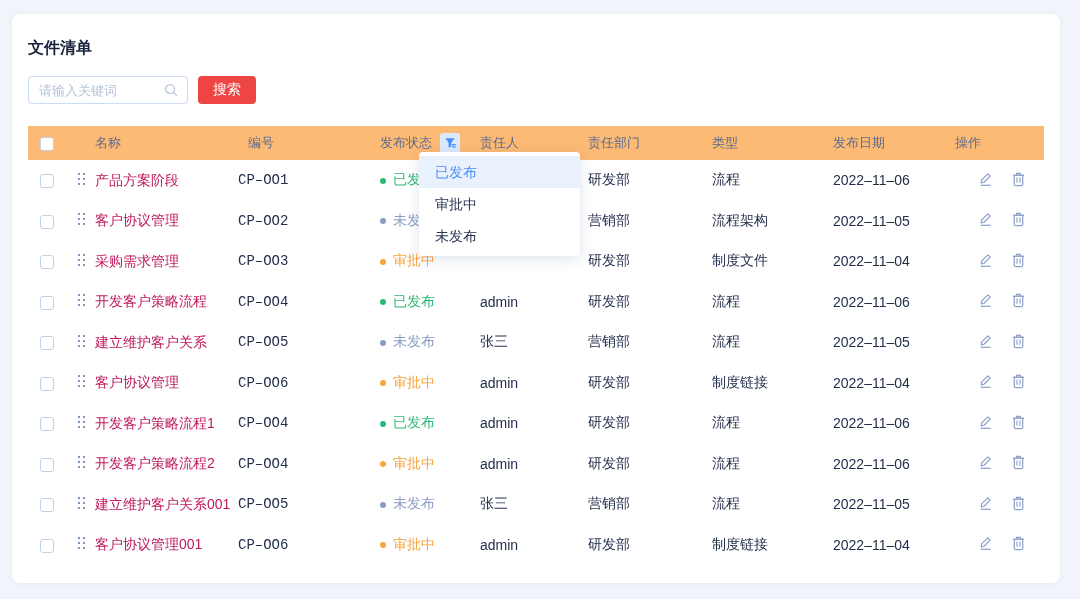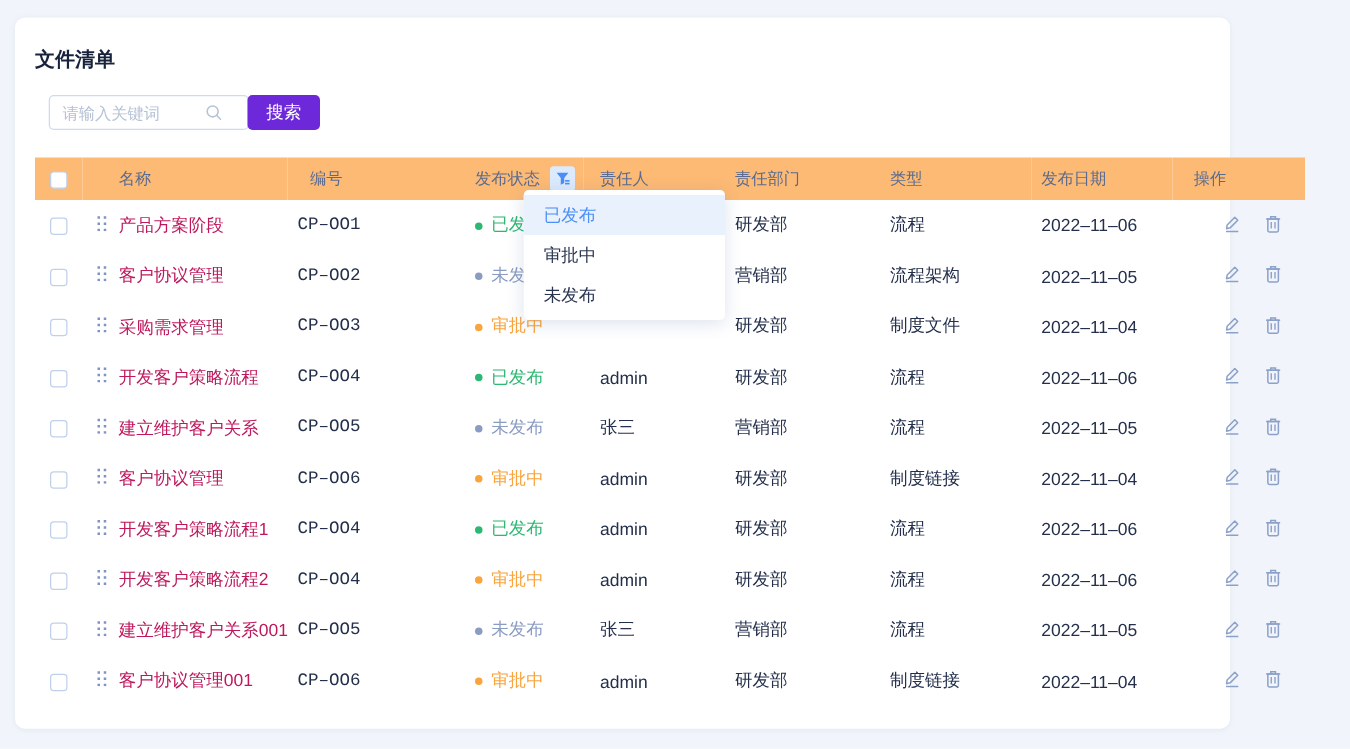--- a/index.html
+++ b/index.html
@@ -5,40 +5,40 @@
   * { margin:0; padding:0; box-sizing:border-box; }
   html,body { width:1080px; height:599px; }
   body {
     background:#f1f5fb;
     font-family:"Liberation Sans","DejaVu Sans",sans-serif;
     position:relative;
     overflow:hidden;
     color:#232f4b;
   }
   .card {
-    position:absolute; left:12px; top:14px; width:972px; height:569px;
+    position:absolute; left:12px; top:14px; width:1048px; height:569px;
     background:#ffffff; border-radius:8px;
     box-shadow:0 1px 5px rgba(40,70,130,0.07);
   }
   .page-title {
     position:absolute; left:16px; top:24px;
     font-size:16px; font-weight:700; color:#17223c;
   }
   
   .search-input {
-    position:absolute; left:27px; top:62px; width:160px; height:28px;
+    position:absolute; left:16px; top:62px; width:160px; height:28px;
     border:1px solid #ccdaf2; border-radius:4px; background:#fff;
     font-size:13px; color:#232f4b; padding:0 26px 0 10px; outline:none;
     font-family:"Liberation Sans","DejaVu Sans",sans-serif;
   }
   .search-input::placeholder { color:#b6c2d6; }
   .search-glyph { position:absolute; left:152px; top:69px; width:14px; height:14px; pointer-events:none; }
   .search-btn {
     position:absolute; left:186px; top:62px; width:58px; height:28px;
-    background:#6d28d9; color:#fff; font-size:14px; border:none; border-radius:4px;
+    background:#ef4444; color:#fff; font-size:14px; border:none; border-radius:4px;
     cursor:pointer; font-family:inherit;
   }
   
   table { position:absolute; left:16px; top:112px; width:1016px;
           border-collapse:collapse; table-layout:fixed; }
   thead th {
     background:#fdba74; height:34px; font-size:13px; font-weight:400;
     color:#5b6b8f; text-align:left; vertical-align:middle; white-space:nowrap;
   }
   tbody td { height:40.5px; font-size:14px; vertical-align:middle; white-space:nowrap; overflow:visible; }

